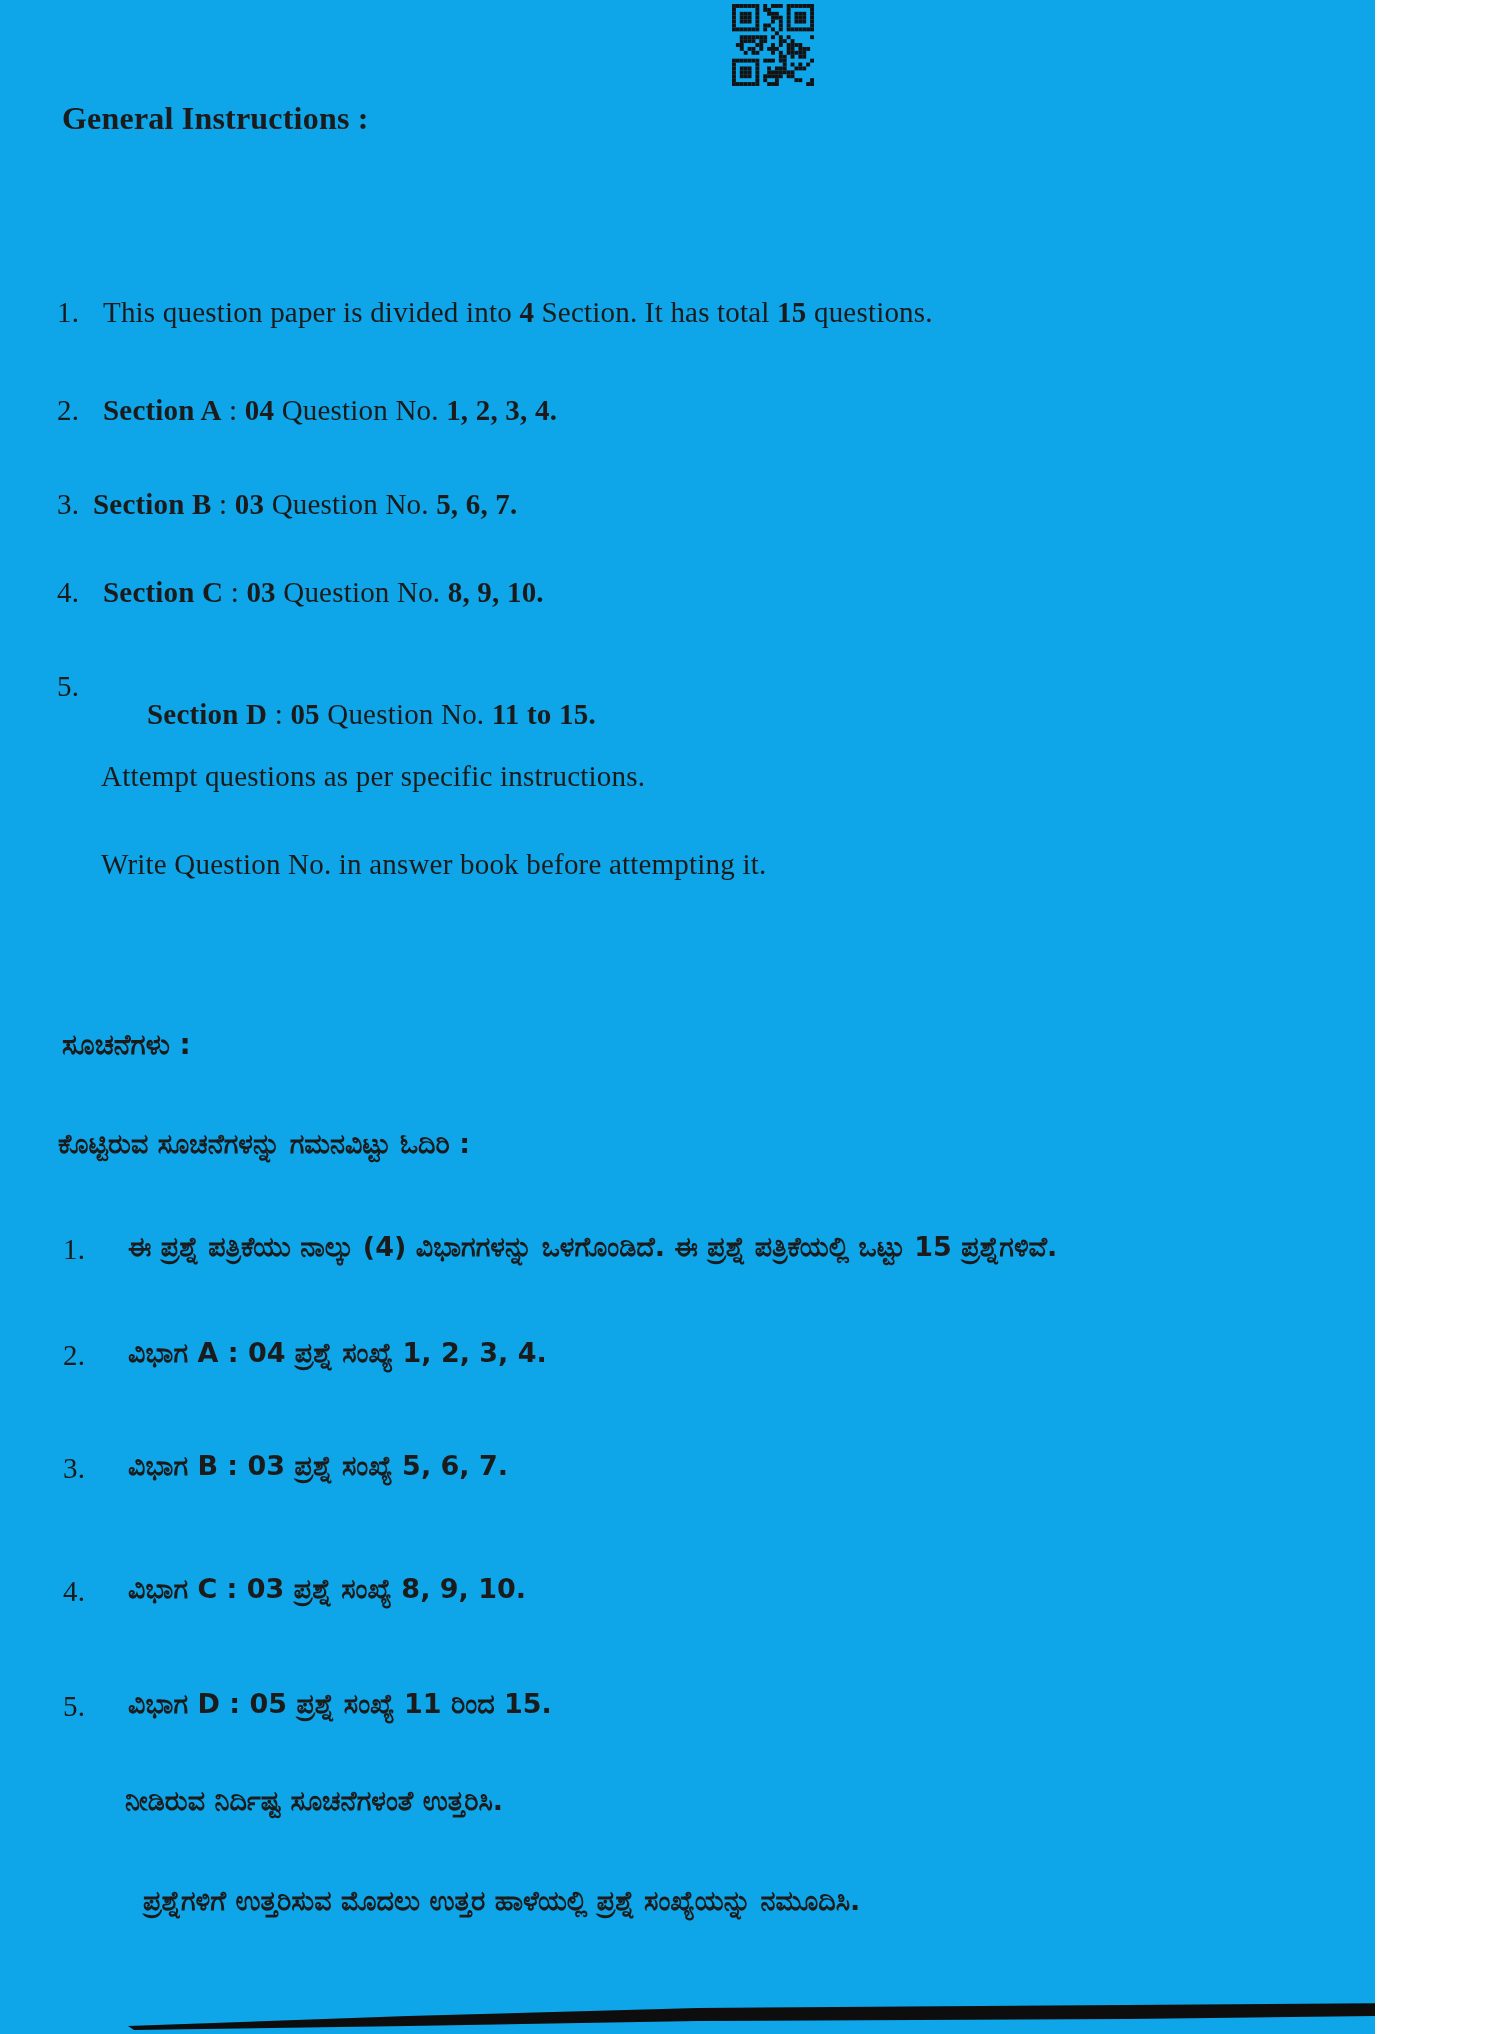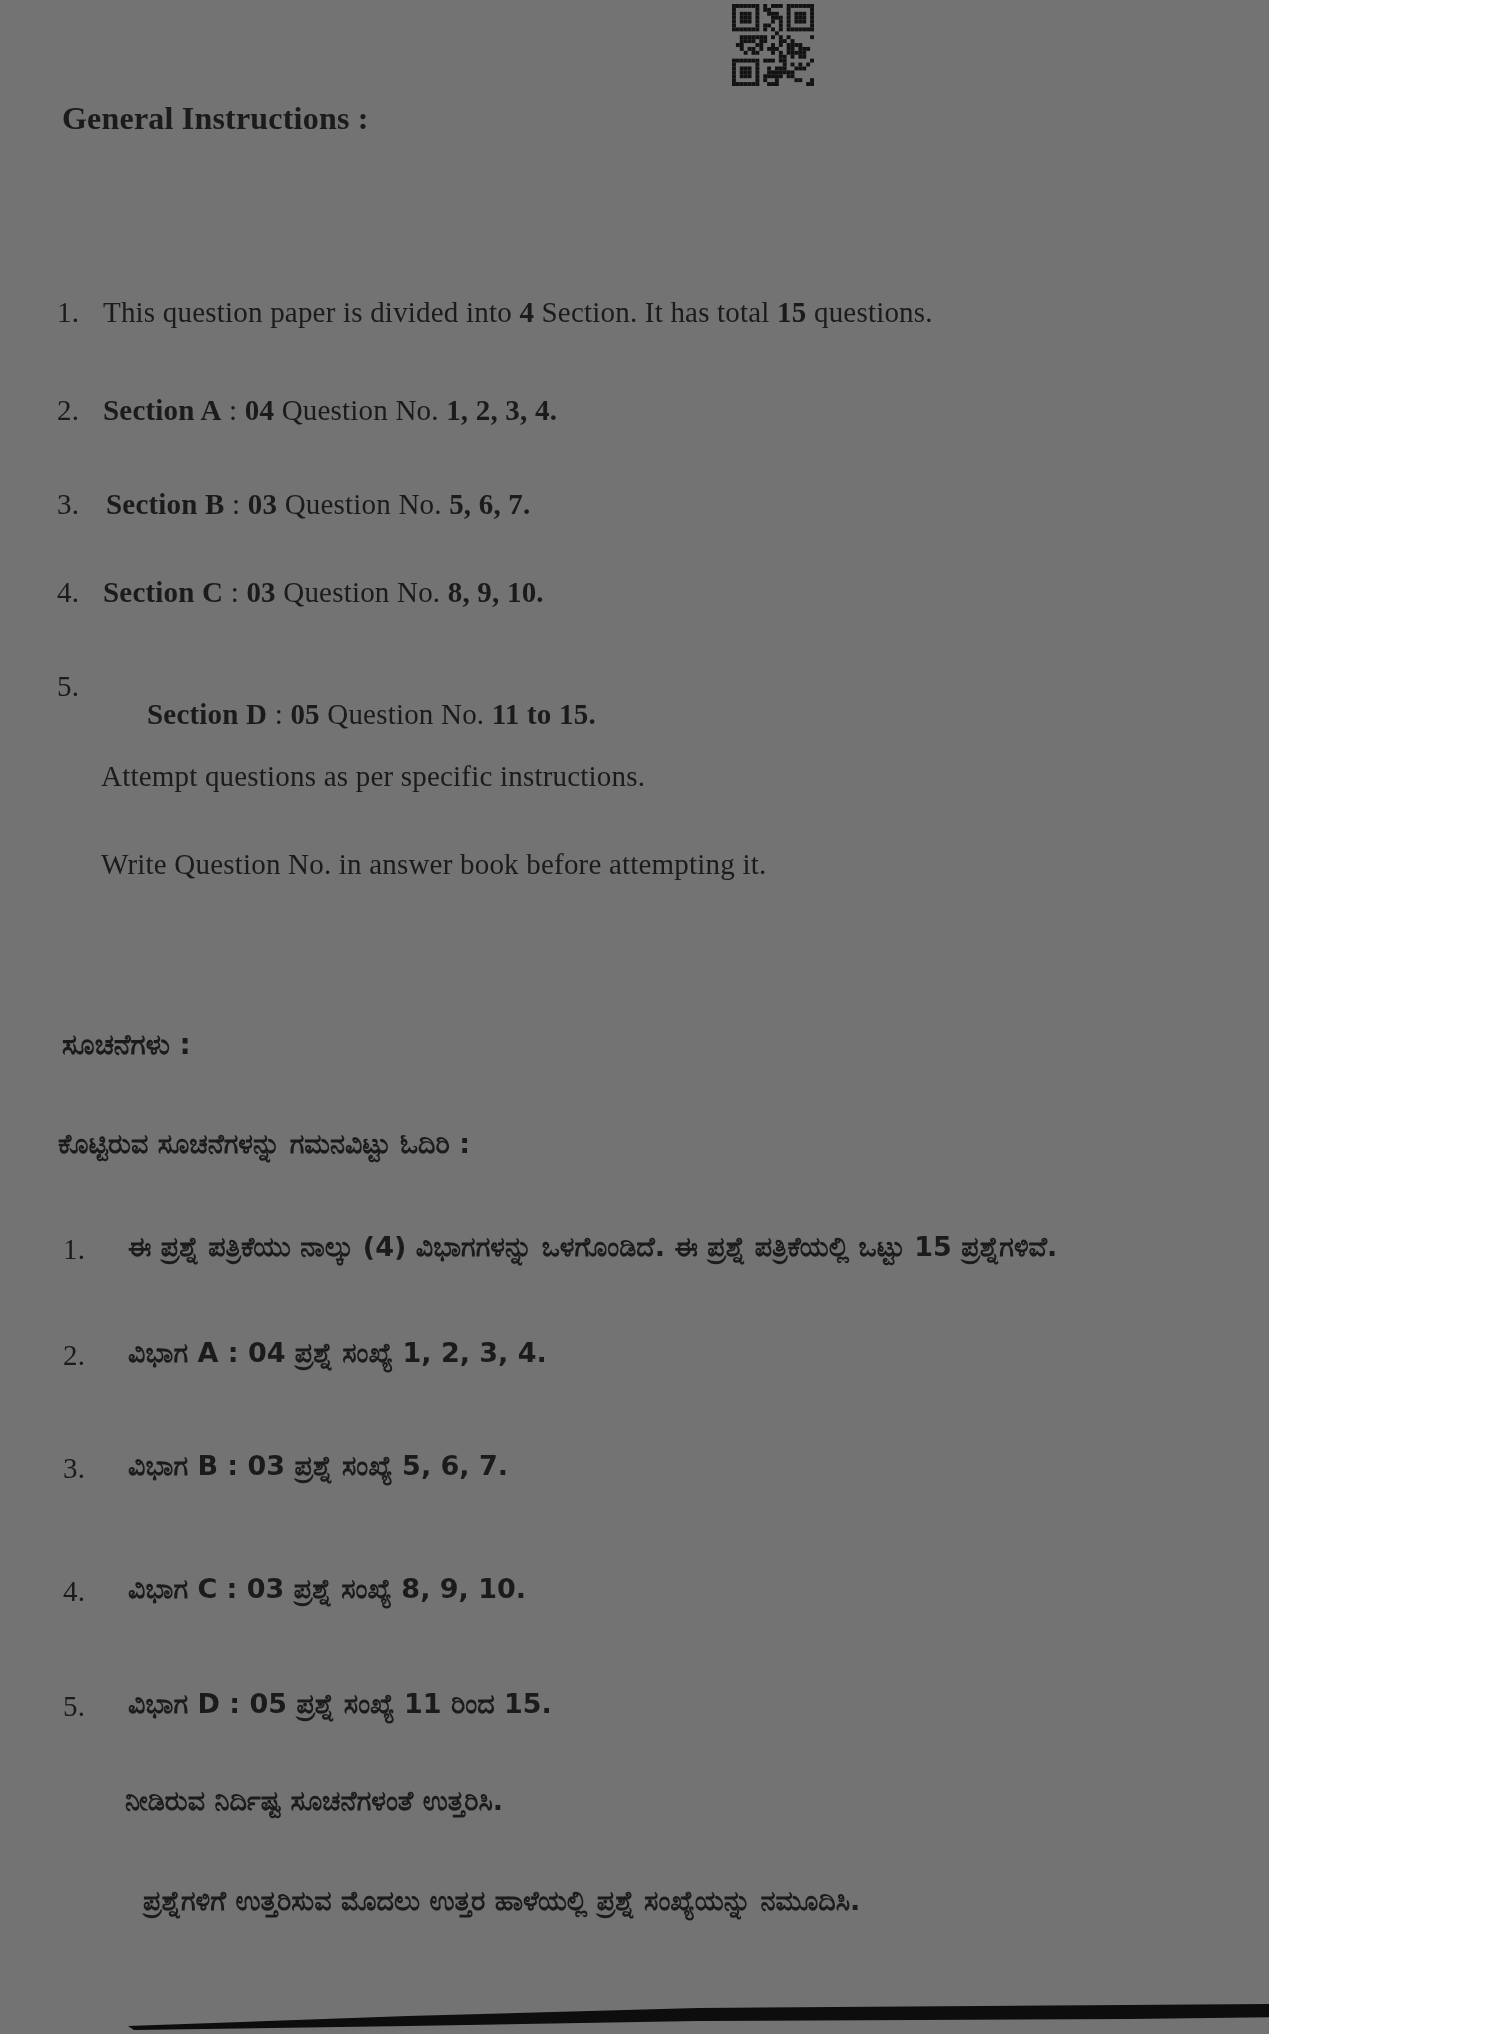--- a/index.html
+++ b/index.html
@@ -1,21 +1,21 @@
 <!DOCTYPE html>
 <html><head>
 <meta charset="utf-8">
 <style>
   html,body{margin:0;padding:0;}
   body{background:#ffffff;}
   .page{
     position:relative;
-    width:1269px;
+    width:1375px;
     height:2034px;
-    background:#737373;
+    background:#0ea5e9;
     overflow:hidden;
     font-family:"Liberation Serif", serif;
     color:#1b1b1b;
   }
   .row{position:absolute; white-space:nowrap;}
   .en{font-family:"Liberation Serif", serif; font-size:29px; letter-spacing:0.2px;}
   .en-heading{font-size:32px; font-weight:700;}
   .kn{font-family:"DejaVu Sans", sans-serif; font-size:27px; font-weight:700;}
   .kn-heading{font-size:28px; font-weight:700;}
   .num{position:absolute; font-weight:400;}
@@ -257,21 +257,21 @@
 
 
   <div>
     <div class="row en num" style="left:57px; top:296px;">1.</div>
     <div class="row en" style="left:103px; top:296px;"><span>This question paper is divided into </span><span class="bold">4</span><span> Section. It has total </span><span class="bold">15</span><span> questions.</span></div>
 
     <div class="row en num" style="left:57px; top:394px;">2.</div>
     <div class="row en" style="left:103px; top:394px;"><span class="bold">Section A</span><span> : </span><span class="bold">04</span><span> Question No. </span><span class="bold">1, 2, 3, 4.</span></div>
 
     <div class="row en num" style="left:57px; top:488px;">3.</div>
-    <div class="row en" style="left:106px; top:488px;"><span class="bold">Section B</span><span> : </span><span class="bold">03</span><span> Question No. </span><span class="bold">5, 6, 7.</span></div>
+    <div class="row en" style="left:93px; top:488px;"><span class="bold">Section B</span><span> : </span><span class="bold">03</span><span> Question No. </span><span class="bold">5, 6, 7.</span></div>
 
     <div class="row en num" style="left:57px; top:576px;">4.</div>
     <div class="row en" style="left:103px; top:576px;"><span class="bold">Section C</span><span> : </span><span class="bold">03</span><span> Question No. </span><span class="bold">8, 9, 10.</span></div>
 
     <div class="row en num" style="left:57px; top:670px;">5.</div>
     <div class="row en" style="left:103px; top:698px;margin-left:44px;"><span class="bold">Section D</span><span> : </span><span class="bold">05</span><span> Question No. </span><span class="bold">11 to 15.</span></div>
   </div>
 
   <div class="row en" style="left:101px; top:760px;">Attempt questions as per specific instructions.</div>
   <div class="row en" style="left:101px; top:848px;">Write Question No. in answer book before attempting it.</div>

